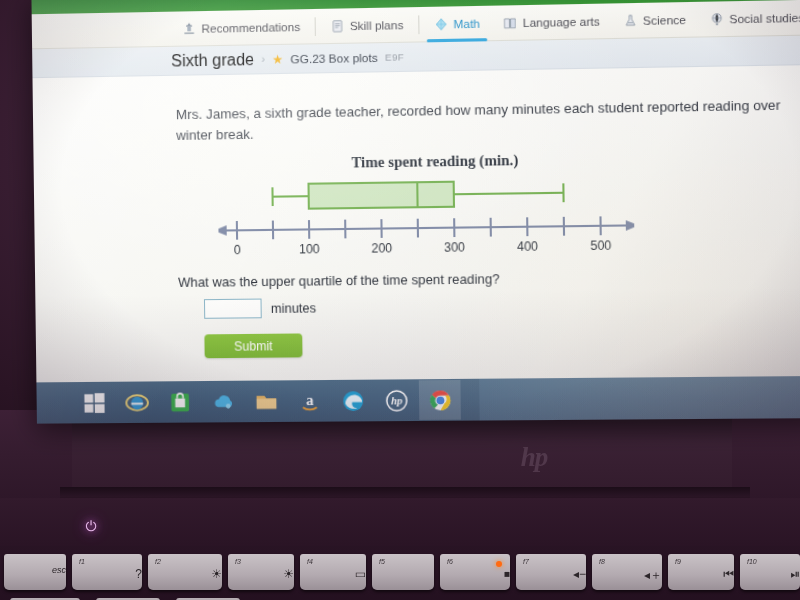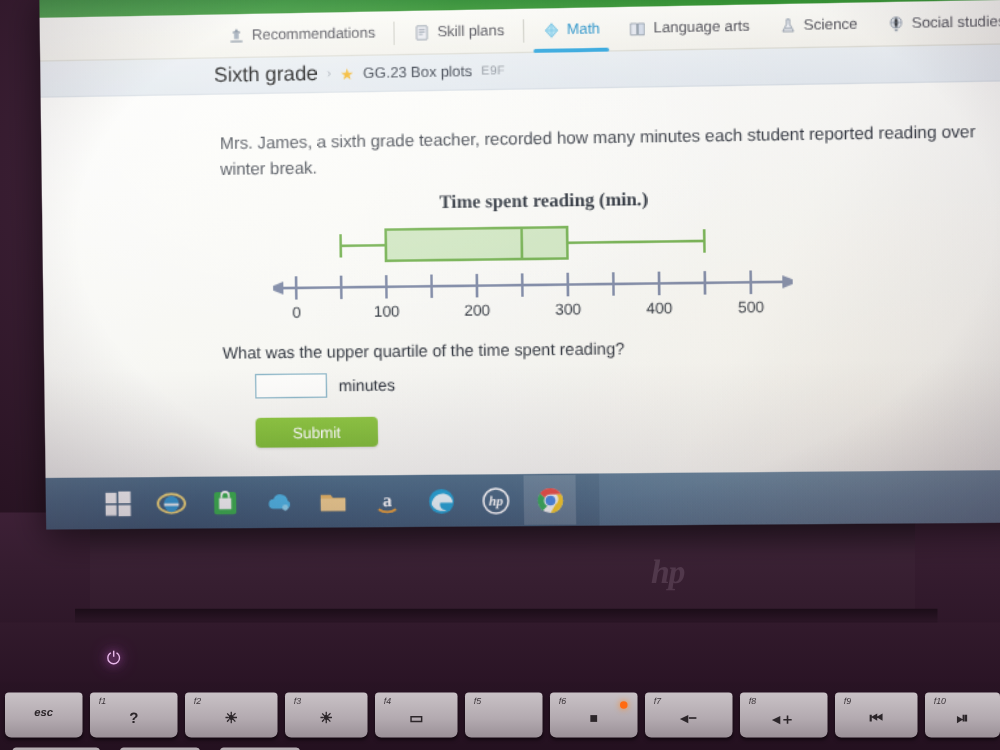--- a/index.html
+++ b/index.html
@@ -58,21 +58,21 @@
     border-radius: 3px 3px 5px 5px;
     box-shadow: 0 2px 3px rgba(0,0,0,0.55);
     overflow: hidden;
   }
   .key .fn {
     position: absolute; left: 7px; top: 4px;
     font-size: 7px; color: #3a3338; font-style: italic;
   }
   .key .glyph {
     position: absolute; left: 0; right: 0; top: 13px;
-    text-align: center; font-size: 12px; color: #2c262a; font-weight: bold;
+    text-align: right; font-size: 12px; color: #2c262a;
   }
   .key.esc .glyph { font-size: 9px; font-style: italic; top: 11px; }
   .key .led {
     position: absolute; right: 8px; top: 7px; width: 6px; height: 6px;
     border-radius: 50%; background: #ff6a12; box-shadow: 0 0 5px #ff8a2a;
   }
   .key-row2 {
     position: absolute; top: 52px; height: 14px;
     background: linear-gradient(180deg, #b8b0b5 0%, #968c93 100%);
     border-radius: 3px;

